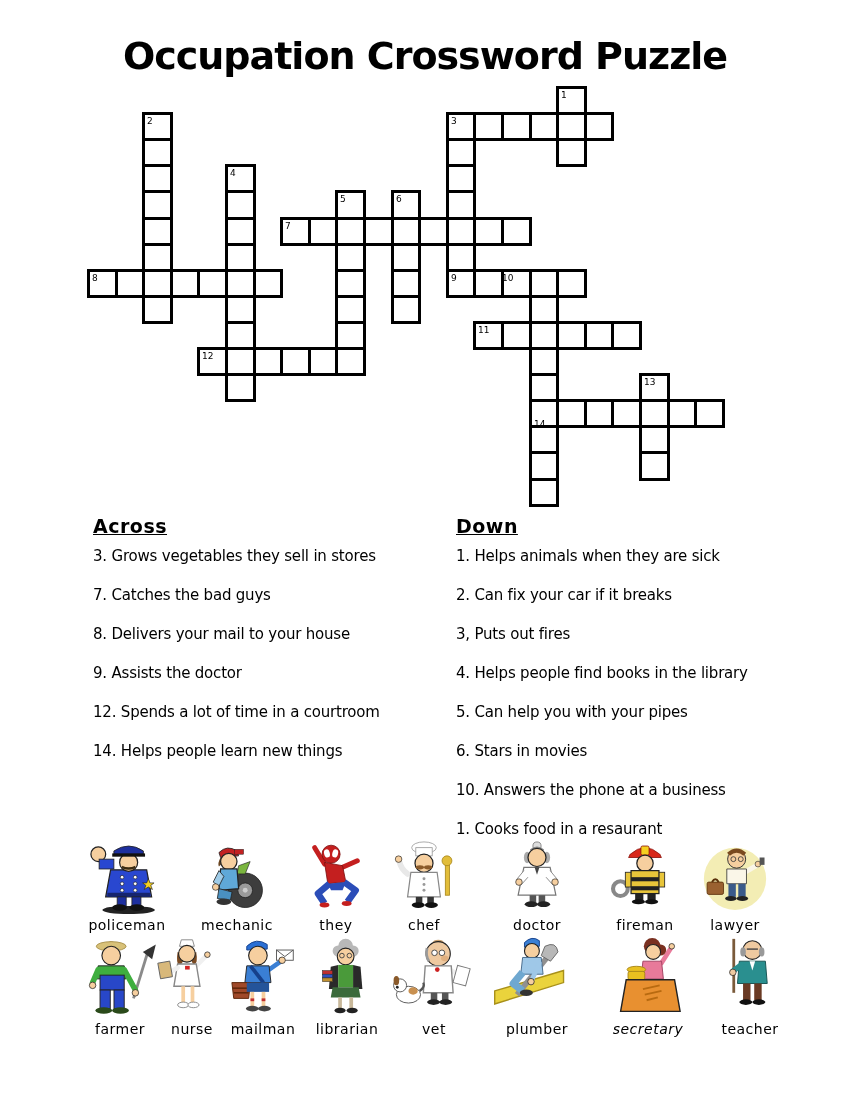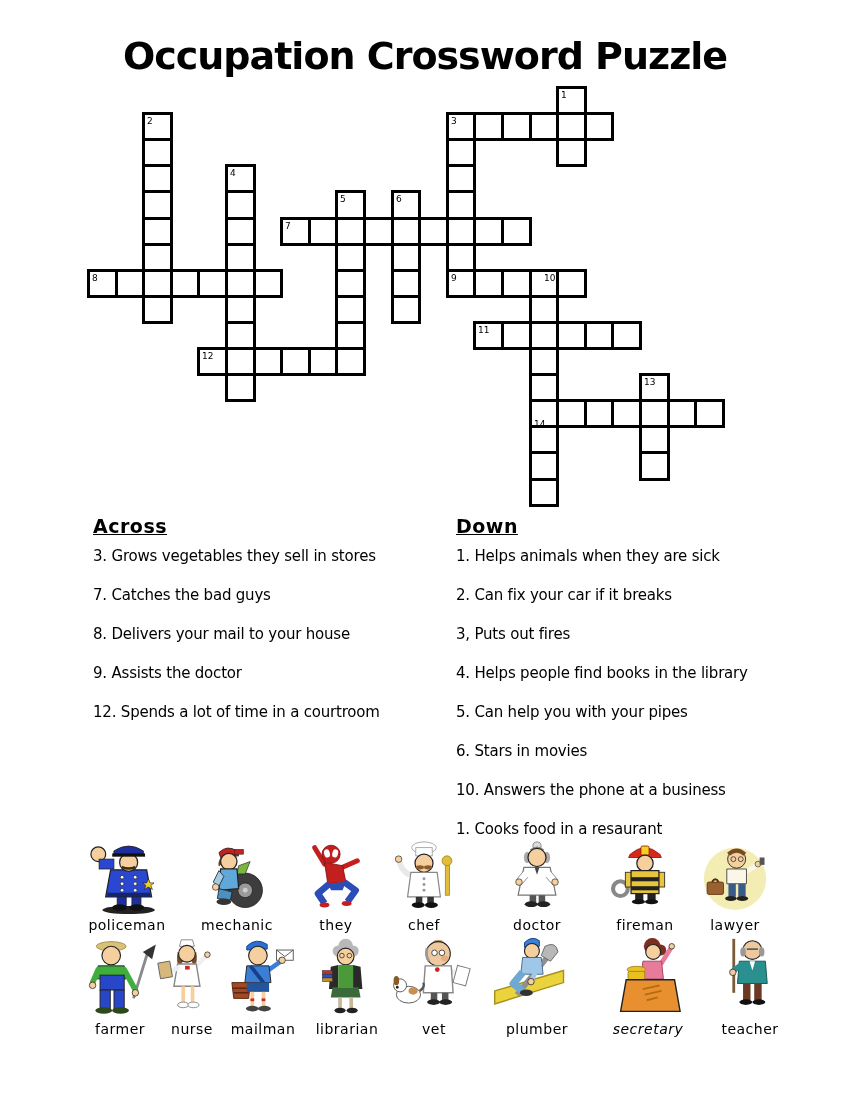--- a/index.html
+++ b/index.html
@@ -114,34 +114,35 @@
       <div class="cell" style="left: 639px; top: 451px; width: 31px; height: 30px; border-width: 3px; border-color: rgb(0, 0, 0);"></div>
       <span class="cellnum" style="left: 561px; top: 91px;">1</span>
       <span class="cellnum" style="left: 147px; top: 117px;">2</span>
       <span class="cellnum" style="left: 451px; top: 117px;">3</span>
       <span class="cellnum" style="left: 230px; top: 169px;">4</span>
       <span class="cellnum" style="left: 340px; top: 195px;">5</span>
       <span class="cellnum" style="left: 396px; top: 195px;">6</span>
       <span class="cellnum" style="left: 285px; top: 222px;">7</span>
       <span class="cellnum" style="left: 92px; top: 274px;">8</span>
       <span class="cellnum" style="left: 451px; top: 274px;">9</span>
-      <span class="cellnum" style="left: 544px; top: 274px;">10</span>
+      <span class="cellnum" style="left: 502px; top: 274px;">10</span>
       <span class="cellnum" style="left: 478px; top: 326px;">11</span>
       <span class="cellnum" style="left: 202px; top: 352px;">12</span>
       <span class="cellnum" style="left: 644px; top: 378px;">13</span>
       <span class="cellnum" style="left: 534px; top: 404px; margin-top: 16px;">14</span>
     </div>
 
   <div class="clues across">
     <div class="clue-heading">Across</div>
     <div class="clue">3. Grows vegetables they sell in stores</div>
     <div class="clue">7. Catches the bad guys</div>
     <div class="clue">8. Delivers your mail to your house</div>
     <div class="clue">9. Assists the doctor</div>
     <div class="clue">12. Spends a lot of time in a courtroom</div>
+    <div class="clue">14. Helps people learn new things</div>
   </div>
 
   <div class="clues down">
     <div class="clue-heading">Down</div>
     <div class="clue">1. Helps animals when they are sick</div>
     <div class="clue">2. Can fix your car if it breaks</div>
     <div class="clue">3, Puts out fires</div>
     <div class="clue">4. Helps people find books in the library</div>
     <div class="clue">5. Can help you with your pipes</div>
     <div class="clue">6. Stars in movies</div>

